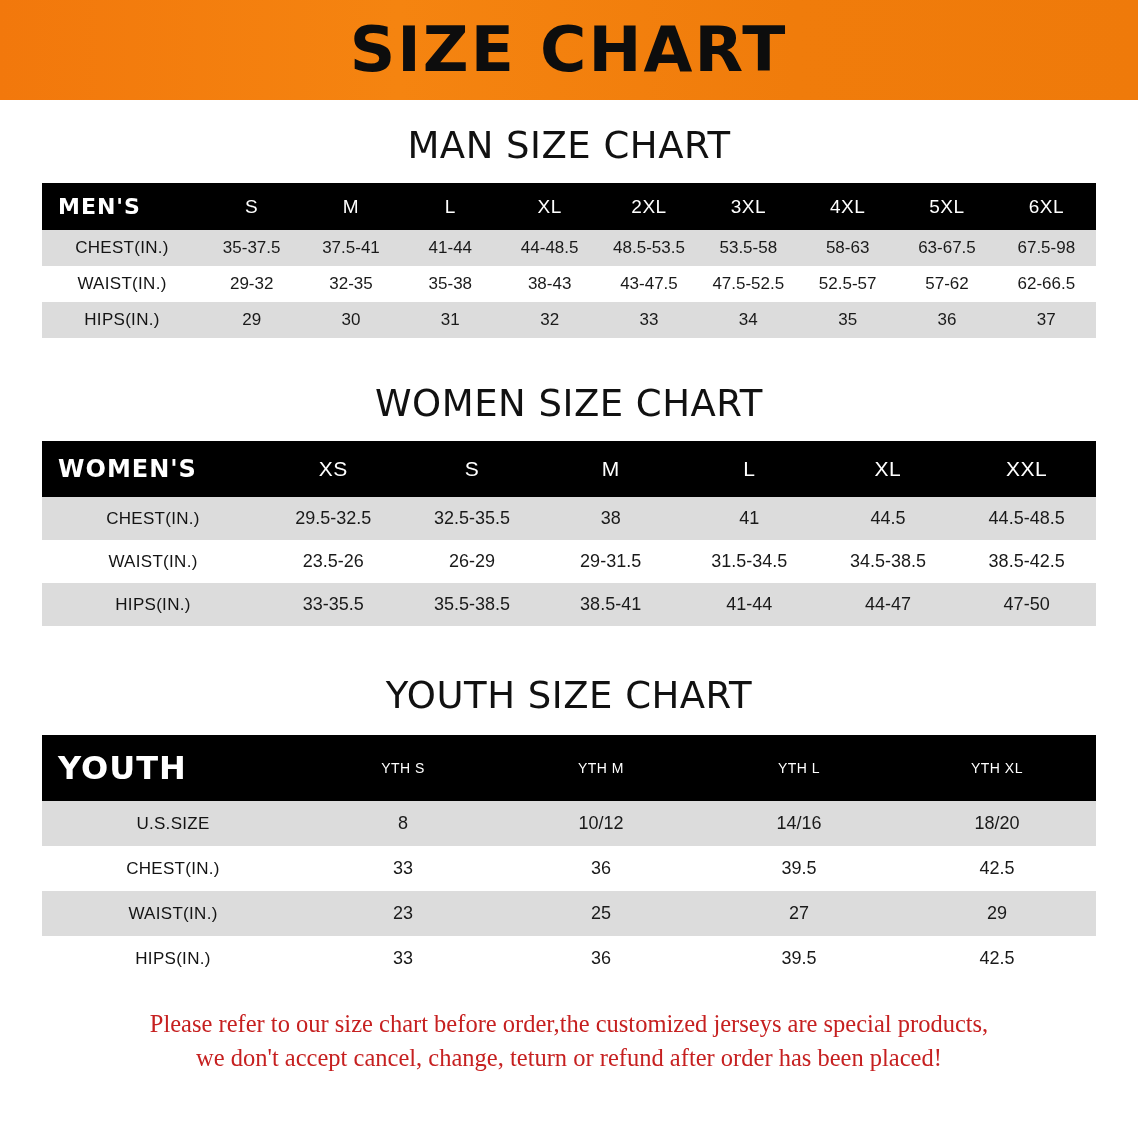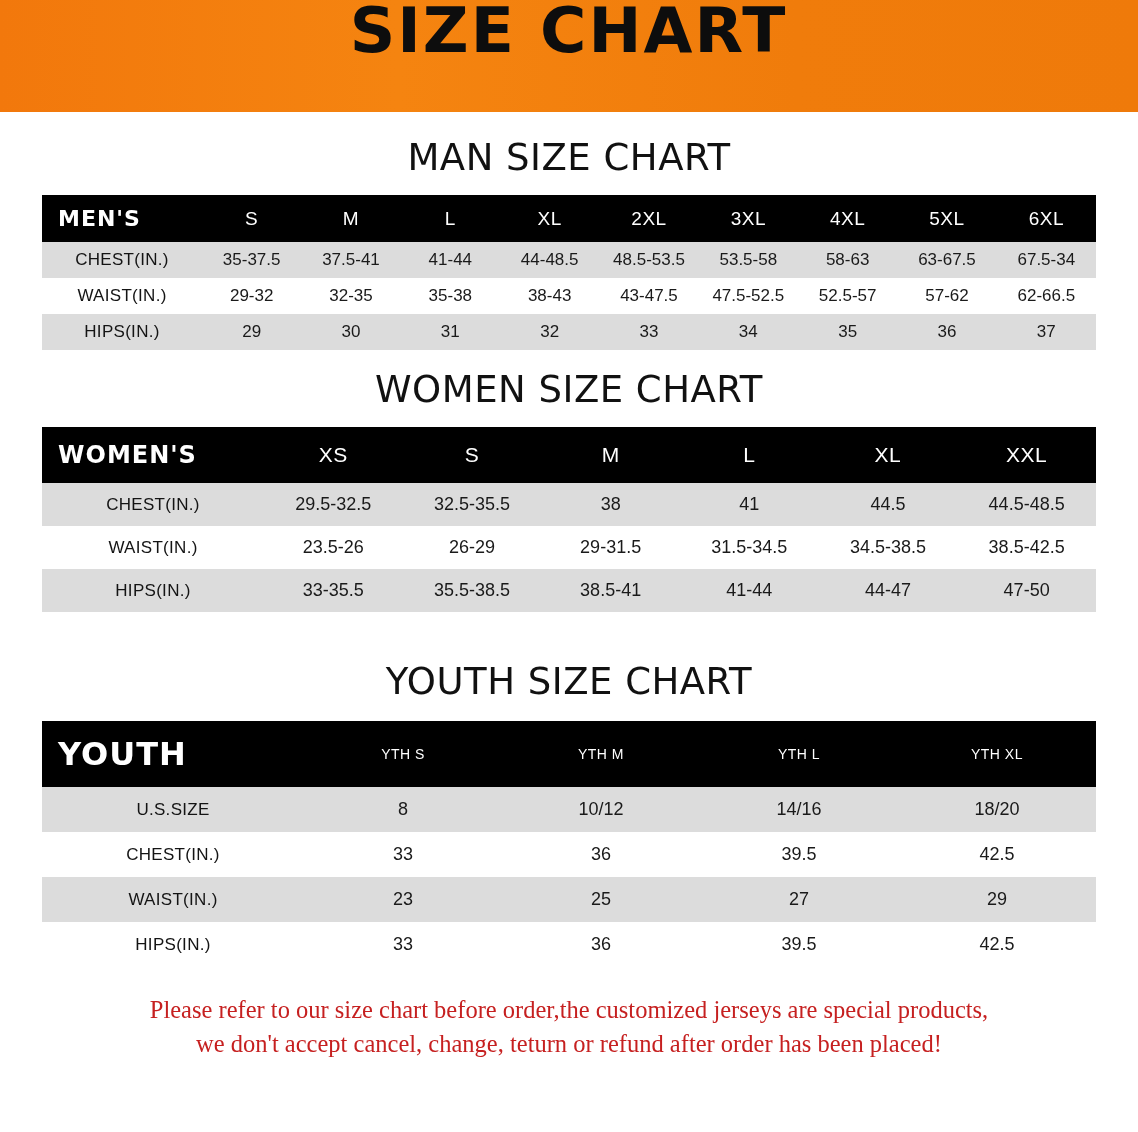--- a/index.html
+++ b/index.html
@@ -15,24 +15,24 @@
   }
   .page {
     position: relative;
     width: 1138px;
     height: 1132px;
     background: #ffffff;
   }
 
   
   .banner {
-    height: 112px;
+    height: 100px;
     background: linear-gradient(90deg, #f2780c 0%, #f58410 35%, #f07c0b 70%, #ef7a0a 100%);
     display: flex;
-    align-items: flex-start;
+    align-items: center;
     justify-content: center;
   }
   .banner-title {
     font-family: "DejaVu Sans", sans-serif;
     font-weight: bold;
     font-size: 62px;
     letter-spacing: 2px;
     color: #0d0d0d;
     line-height: 1;
     transform: scaleX(1.02);
@@ -41,21 +41,21 @@
   
   .section-title {
     text-align: center;
     font-family: "DejaVu Sans", sans-serif;
     font-weight: normal;
     font-size: 37px;
     color: #111111;
     letter-spacing: 0.5px;
   }
   .t-man   { margin-top: 24px; margin-bottom: 16px; }
-  .t-women { margin-top: 18px; margin-bottom: 16px; }
+  .t-women { margin-top: 44px; margin-bottom: 16px; }
   .t-youth { margin-top: 48px; margin-bottom: 18px; }
 
   
   .table-wrap {
     margin: 0 42px;
   }
   table.size-table {
     width: 1054px;
     border-collapse: collapse;
     table-layout: fixed;
@@ -156,21 +156,21 @@
         <tr class="shade">
           <td class="rowhead">CHEST(IN.)</td>
           <td>35-37.5</td>
           <td>37.5-41</td>
           <td>41-44</td>
           <td>44-48.5</td>
           <td>48.5-53.5</td>
           <td>53.5-58</td>
           <td>58-63</td>
           <td>63-67.5</td>
-          <td>67.5-34</td>
+          <td>67.5-98</td>
         </tr>
         <tr class="plain">
           <td class="rowhead">WAIST(IN.)</td>
           <td>29-32</td>
           <td>32-35</td>
           <td>35-38</td>
           <td>38-43</td>
           <td>43-47.5</td>
           <td>47.5-52.5</td>
           <td>52.5-57</td>

